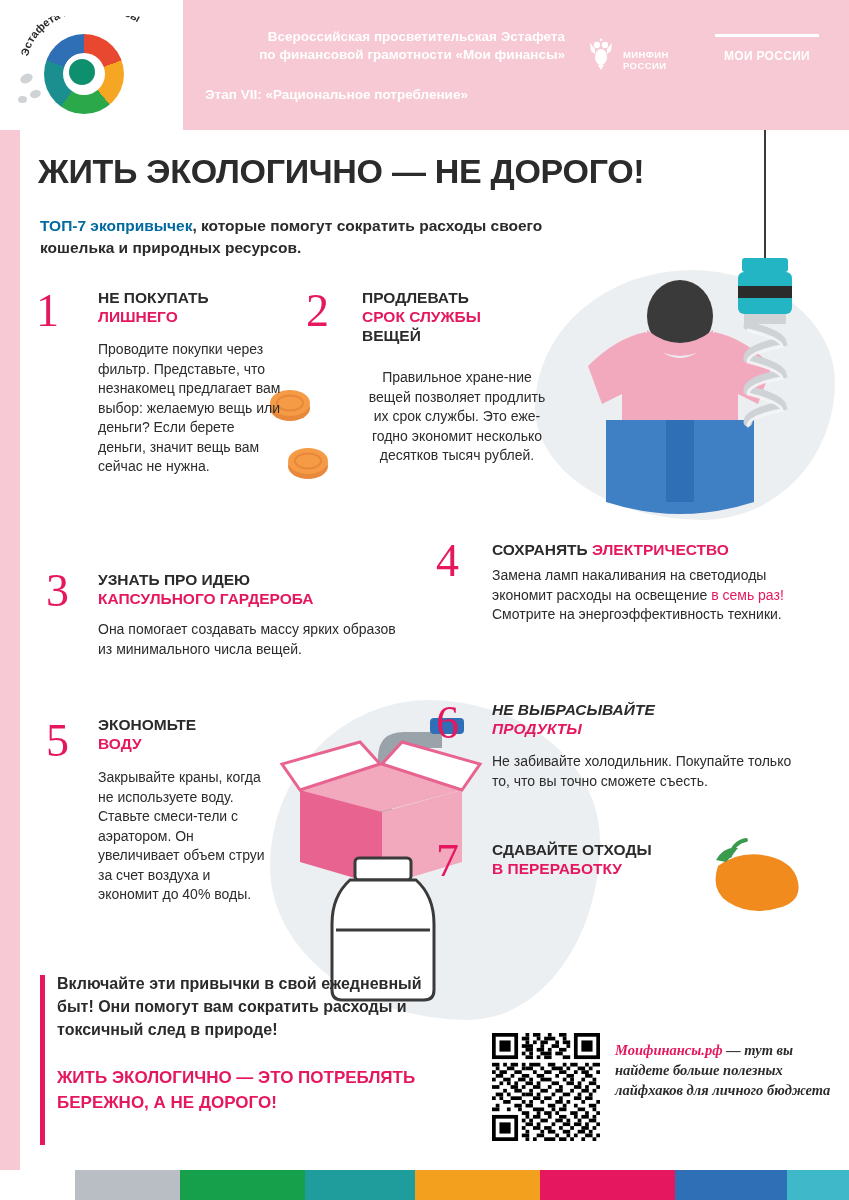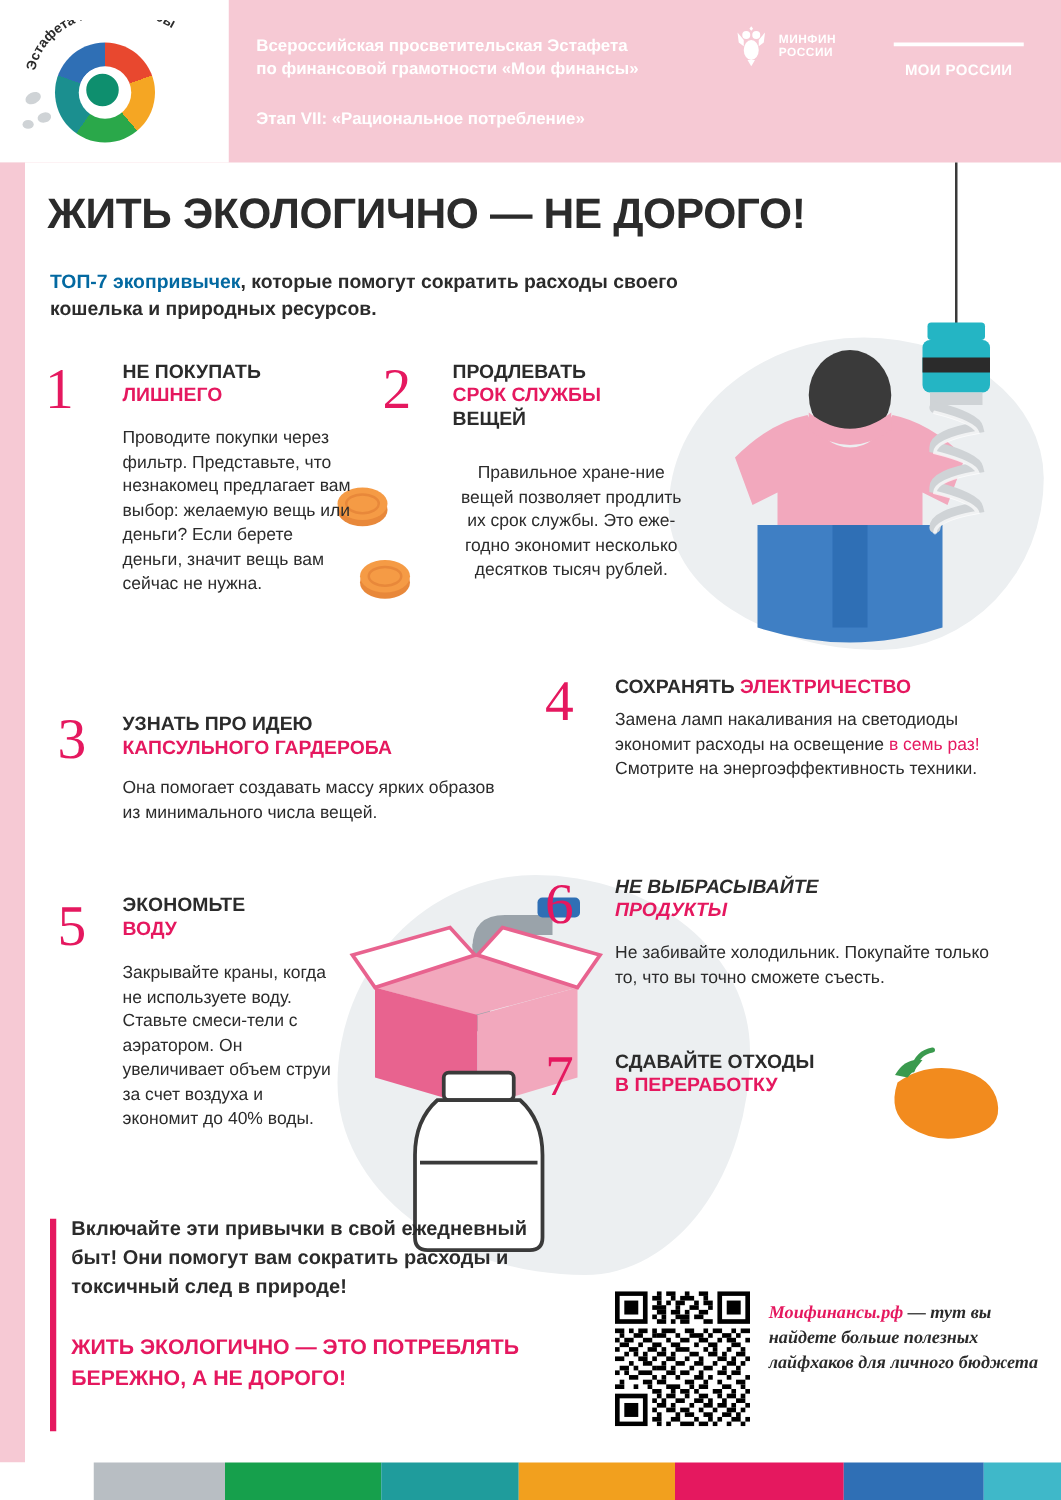--- a/index.html
+++ b/index.html
@@ -62,31 +62,31 @@
     background: #cfd3d6; border-radius: 50%;
   }
   .d1 { left: 6px;  top: 58px; width: 13px; height: 9px; transform: rotate(-25deg); }
   .d2 { left: 16px; top: 74px; width: 11px; height: 8px; transform: rotate(-15deg); }
   .d3 { left: 4px;  top: 80px; width: 9px;  height: 7px; }
 
   .header-title {
     position: absolute; left: 205px; top: 28px;
     width: 360px;
     color: #ffffff;
-    font-size: 13.5px; line-height: 18px; font-weight: bold;
+    font-size: 13.5px; line-height: 18px; font-weight: bold; text-align: right;
   }
   .header-stage {
     position: absolute; left: 205px; top: 86px;
     width: 380px;
     color: #ffffff;
     font-size: 13.5px; line-height: 18px; font-weight: bold;
   }
   .minfin {
-    position: absolute; left: 588px; top: 20px;
-    display: flex; align-items: center; gap: 9px;
+    position: absolute; left: 588px; top: 37px;
+    display: flex; align-items: flex-end; gap: 9px;
   }
   .eagle {
     width: 26px; height: 34px;
     color: #ffffff;
   }
   .minfin-text {
     color: #ffffff; font-size: 9.5px; line-height: 11px; font-weight: bold;
     letter-spacing: .4px;
   }
   .brand {

